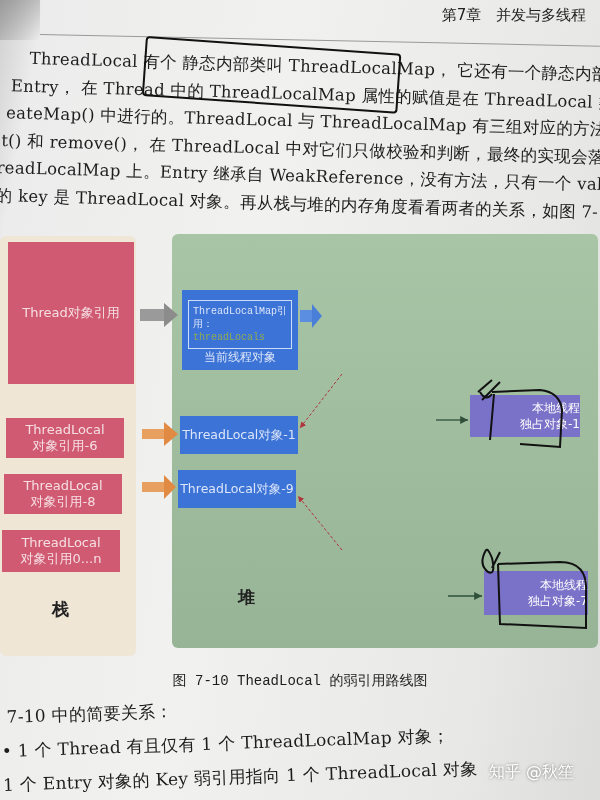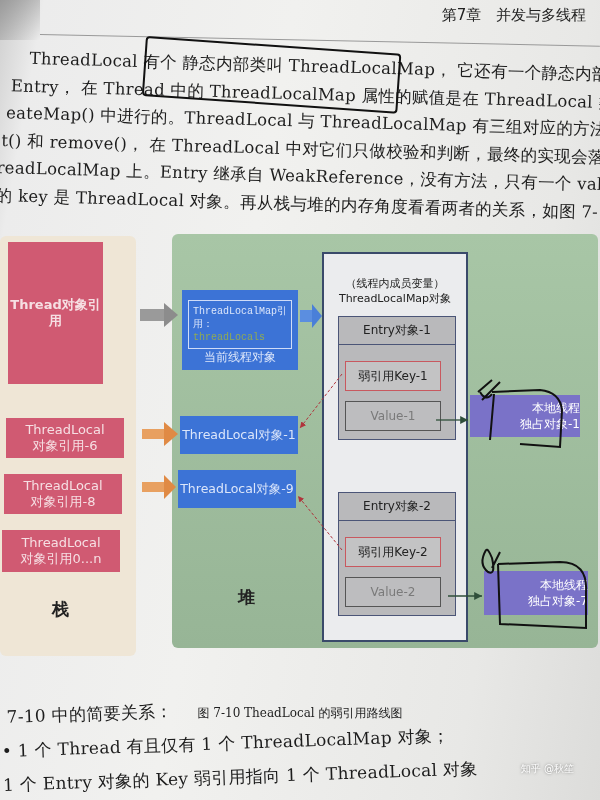--- a/index.html
+++ b/index.html
@@ -103,26 +103,26 @@
     position: absolute; left: 6px; width: 96px; height: 30px; background: #bdbdbf; border: 1.5px solid #555;
     display: flex; align-items: center; justify-content: center;
     font-family: "DejaVu Sans", sans-serif; font-size: 12px; color: #7a7a7a;
   }
   .purplebox {
     position: absolute; background: #7a72c8; color: #ffffff;
     font-family: "DejaVu Sans", sans-serif; font-size: 12px; text-align: center; line-height: 16px;
     display: flex; align-items: flex-end; justify-content: center;
   }
   .caption {
-    position: absolute; left: 0; right: 0; top: 705px; text-align: center; font-size: 12px;
+    position: absolute; left: 0; right: 0; top: 672px; text-align: center; font-size: 14px; font-family: Liberation Mono, monospace;
   }
   .after-text { position: absolute; left: 0; top: 700px; width: 620px; transform: rotate(-2deg); transform-origin: 0 0; }
   .after-text .line { font-size: 17px; line-height: 34px; }
   .watermark {
-    position: absolute; right: 26px; top: 762px; font-family: "DejaVu Sans", sans-serif; font-size: 10px;
+    position: absolute; right: 26px; top: 762px; font-family: "DejaVu Sans", sans-serif; font-size: 16px;
     color: #fff; text-shadow: 0 0 3px rgba(0,0,0,0.5);
   }
   svg.overlay { position: absolute; left: 0; top: 0; pointer-events: none; }
 </style>
 </head>
 <body>
 
 <div class="page">
   <div class="shadow-top"></div>
 
@@ -138,21 +138,21 @@
     <div class="line l3">eateMap() 中进行的。ThreadLocal 与 ThreadLocalMap 有三组对应的方法：get()、</div>
     <div class="line l4">t() 和 remove()，  在 ThreadLocal 中对它们只做校验和判断，最终的实现会落在</div>
     <div class="line l5">readLocalMap 上。Entry 继承自 WeakReference，没有方法，只有一个 value 成员变量</div>
     <div class="line l6">的 key 是 ThreadLocal 对象。再从栈与堆的内存角度看看两者的关系，如图 7-10 所示</div>
   </div>
   <div class="hl-box"></div>
 
   <div class="diagram">
 
     <div class="stack-col">
-      <div class="pinkbox" style="left:8px;top:6px;width:95px;height:142px;font-weight:bold;">
+      <div class="pinkbox" style="left:8px;top:6px;width:126px;height:142px;">
         <span>Thread对象引用</span>
       </div>
       <div class="pinkbox" style="left:6px;top:182px;width:118px;height:40px;flex-direction:column;">
         <span>ThreadLocal</span>
         <span>对象引用-6</span>
       </div>
       <div class="pinkbox" style="left:4px;top:238px;width:118px;height:40px;flex-direction:column;">
         <span>ThreadLocal</span>
         <span>对象引用-8</span>
       </div>
@@ -175,38 +175,20 @@
 
     <div class="bluebox" style="left:180px;top:184px;width:118px;height:38px;">
       <span>ThreadLocal对象-1</span>
     </div>
     <div class="bluebox" style="left:178px;top:238px;width:118px;height:38px;">
       <span>ThreadLocal对象-9</span>
     </div>
 
     <div class="heap-label" style="left:238px;top:354px;">堆</div>
 
-    <div class="map-col">
-      <div class="map-title">
-        <div>（线程内成员变量）</div>
-        <div>ThreadLocalMap对象</div>
-      </div>
-
-      <div class="entry" style="top:62px;height:124px;">
-        <div class="entry-head">Entry对象-1</div>
-        <div class="key-box" style="top:44px;">弱引用Key-1</div>
-        <div class="val-box" style="top:84px;">Value-1</div>
-      </div>
-
-      <div class="entry" style="top:238px;height:124px;">
-        <div class="entry-head">Entry对象-2</div>
-        <div class="key-box" style="top:44px;">弱引用Key-2</div>
-        <div class="val-box" style="top:84px;">Value-2</div>
-      </div>
-    </div>
 
     <div class="purplebox" style="left:470px;top:163px;width:110px;height:42px;flex-direction:column;">
       <span>本地线程</span>
       <span>独占对象-1</span>
     </div>
     <div class="purplebox" style="left:484px;top:339px;width:104px;height:44px;flex-direction:column;">
       <span>本地线程</span>
       <span>独占对象-7</span>
     </div>
 

